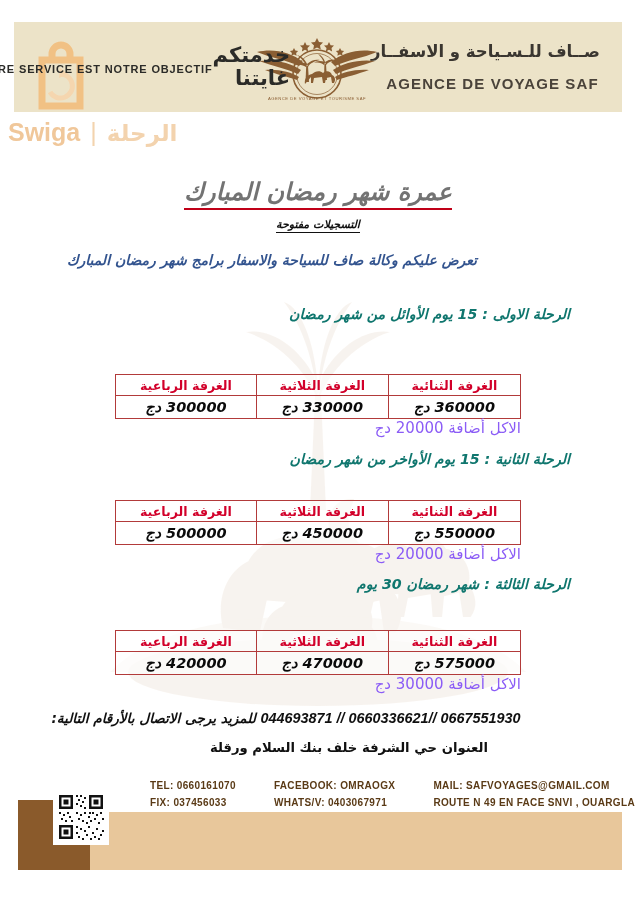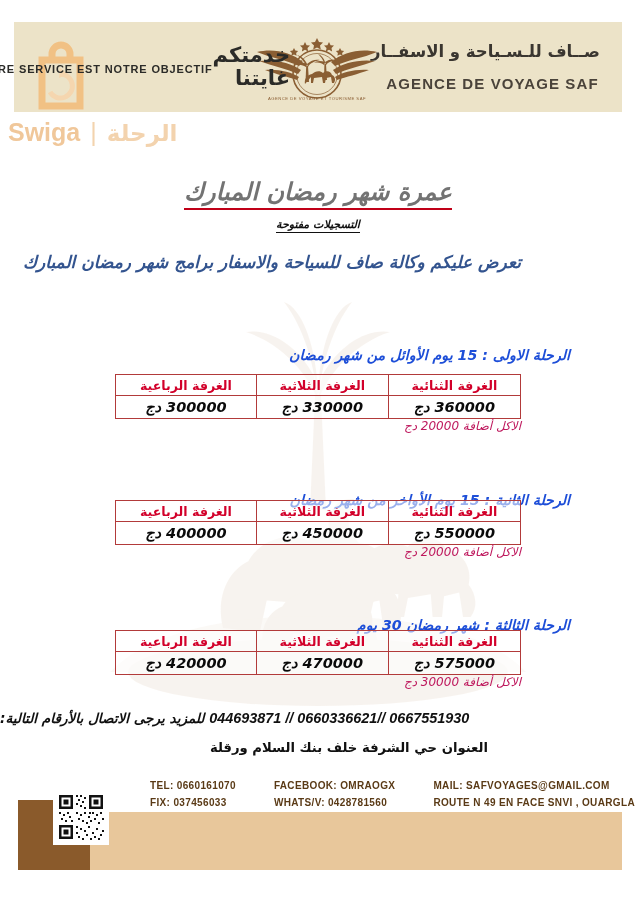--- a/index.html
+++ b/index.html
@@ -182,41 +182,40 @@
   .title-sub span {
     border-bottom: 1.6px solid #111111;
     padding-bottom: 1px;
   }
 
   .intro-line {
     position: absolute;
     top: 252px; left: 0; width: 544px;
     text-align: center;
     font-family: "DejaVu Sans", sans-serif;
-    font-size: 17px;
+    font-size: 14px;
     font-weight: bold;
     font-style: italic;
     color: #33548f;
     direction: rtl;
   }
 
   
   .trip-heading {
     position: absolute;
     right: 66px;
     width: 520px;
     text-align: right;
     direction: rtl;
     font-family: "DejaVu Sans", sans-serif;
     font-size: 14.2px;
     font-weight: bold;
     font-style: italic;
-    color: #1d4ed8;
+    color: #0f766e;
     white-space: nowrap;
-    margin-top: 41px;
   }
   .trip-heading.t1 { top: 306px; }
   .trip-heading.t2 { top: 451px; }
   .trip-heading.t3 { top: 576px; }
 
   
   .price-table {
     position: absolute;
     left: 115px;
     width: 406px;
@@ -251,33 +250,32 @@
     direction: rtl;
   }
 
   .meal-note {
     position: absolute;
     left: 115px;
     width: 406px;
     text-align: right;
     direction: rtl;
     font-family: "DejaVu Sans", sans-serif;
-    font-size: 12px;
-    font-style: italic;
-    color: #be185d;
+    font-size: 15px;
+    color: #8b5cf6;
   }
   .meal-note.m1 { top: 419px; }
   .meal-note.m2 { top: 545px; }
   .meal-note.m3 { top: 675px; }
 
   .contact-phones {
     position: absolute;
     top: 710px; left: 0; width: 636px;
     padding-right: 64px;
-    text-align: left;
+    text-align: center;
     direction: rtl;
     font-family: "DejaVu Sans", sans-serif;
     font-size: 13.6px;
     font-weight: bold;
     font-style: italic;
     color: #101010;
     white-space: nowrap;
   }
   .contact-phones .nums {
     direction: ltr;
@@ -477,21 +475,21 @@
     <table class="price-table p2">
       <tbody>
           <tr>
         <td class="hdr">الغرفة الثنائية</td>
         <td class="hdr">الغرفة الثلاثية</td>
         <td class="hdr">الغرفة الرباعية</td>
       </tr>
       <tr>
         <td class="val">550000 دج</td>
         <td class="val">450000 دج</td>
-        <td class="val">400000 دج</td>
+        <td class="val">500000 دج</td>
       </tr>
     </tbody>
       </table>
     <div class="meal-note m2">الاكل أضافة 20000 دج</div>
 
     <div class="trip-heading t3">الرحلة الثالثة :  شهر رمضان 30 يوم</div>
     <table class="price-table p3">
       <tbody>
           <tr>
         <td class="hdr">الغرفة الثنائية</td>
@@ -574,21 +572,21 @@
     </svg>
   </div>
 
   <div class="footer-cols">
     <div class="footer-col">
       <div>TEL: 0660161070</div>
       <div>FIX: 037456033</div>
     </div>
     <div class="footer-col">
       <div>FACEBOOK:  OMRAOGX</div>
-      <div>WHATS/V: 0428781560</div>
+      <div>WHATS/V: 0403067971</div>
     </div>
     <div class="footer-col">
       <div>MAIL: SAFVOYAGES@GMAIL.COM</div>
       <div>ROUTE N 49 EN FACE  SNVI , OUARGLA</div>
     </div>
   </div>
 
 </div>
 
 </body></html>

